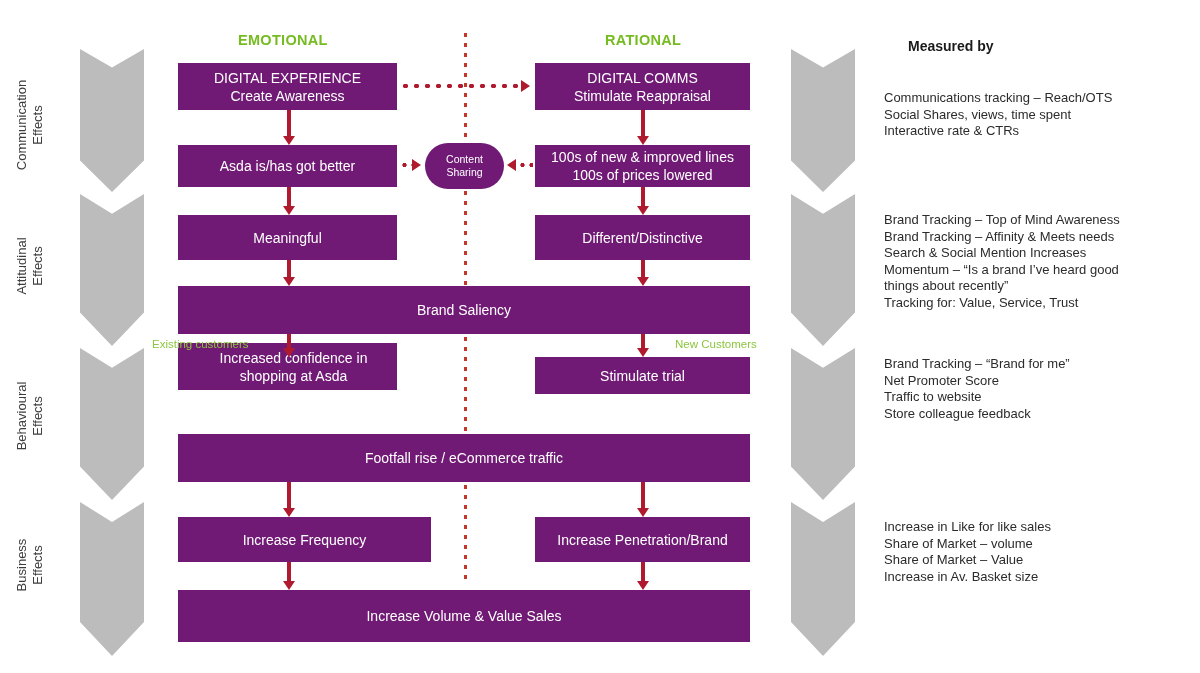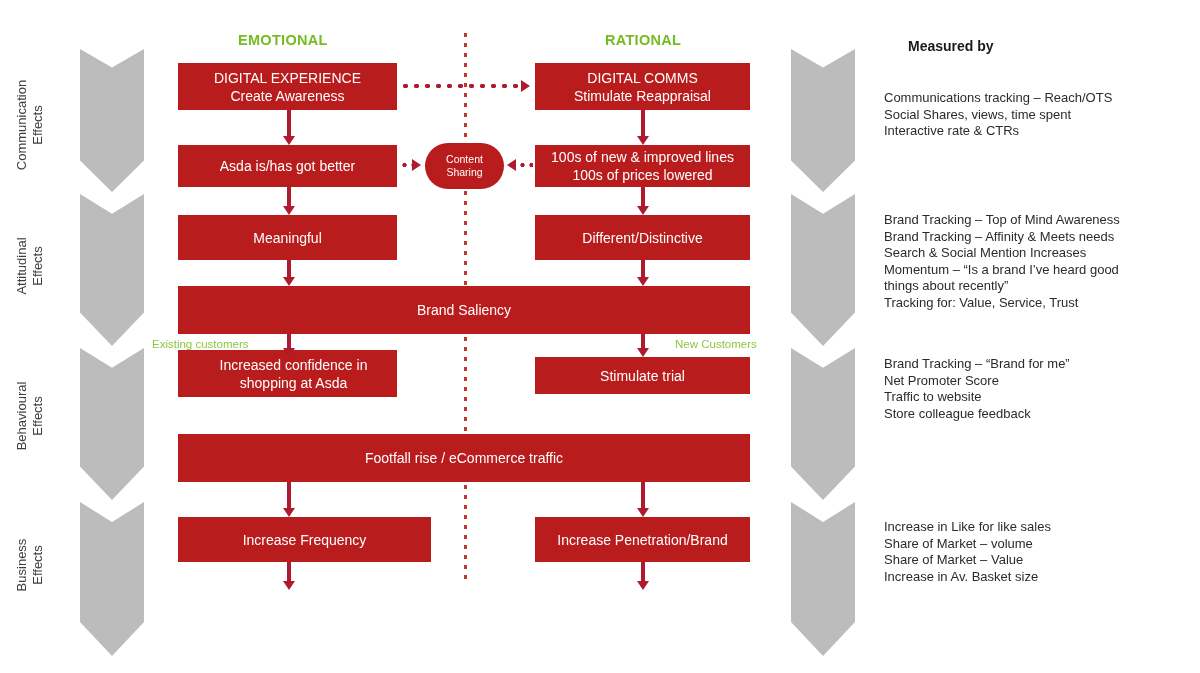--- a/index.html
+++ b/index.html
@@ -38,21 +38,21 @@
   .chev{
     position:absolute;
     background:#bcbcbc;
     -webkit-clip-path:polygon(0 0,50% 13%,100% 0,100% 78%,50% 100%,0 78%);
     clip-path:polygon(0 0,50% 13%,100% 0,100% 78%,50% 100%,0 78%);
   }
 
   
   .gbox{
     position:absolute;
-    background:#b91c1c;
+    background:#701a75;
     color:#ffffff;
     display:flex;
     align-items:center;
     justify-content:center;
     text-align:center;
     font-size:14px;
     line-height:18px;
     white-space:pre-line;
     box-sizing:border-box;
     padding:2px 6px;
@@ -163,21 +163,21 @@
   <div class="vdivider" style="left:464px;top:334px;height:100px;"></div>
   <div class="vdivider" style="left:464px;top:482px;height:101px;"></div>
 
   <div class="gbox" style="left:178px;top:63px;width:219px;height:47px;">DIGITAL EXPERIENCE
 Create Awareness</div>
 
   <div class="gbox" style="left:178px;top:215px;width:219px;height:45px;">Meaningful</div>
 
   <div class="gbox" style="left:178px;top:145px;width:219px;height:42px;">Asda is/has got better</div>
 
-  <div class="gbox" style="left:178px;top:350px;width:219px;height:47px;padding-left:18px;">Increased confidence in
+  <div class="gbox" style="left:178px;top:343px;width:219px;height:47px;padding-left:18px;">Increased confidence in
 shopping at Asda</div>
 
   <div class="gbox" style="left:178px;top:517px;width:253px;height:45px;">Increase Frequency</div>
 
   <div class="gbox" style="left:535px;top:63px;width:215px;height:47px;">DIGITAL COMMS
 Stimulate Reappraisal</div>
 
   <div class="gbox" style="left:535px;top:145px;width:215px;height:42px;">100s of new &amp; improved lines
 100s of prices lowered</div>
 
@@ -187,20 +187,21 @@
 
   <div class="gbox" style="left:535px;top:517px;width:215px;height:45px;">Increase Penetration/Brand</div>
 
   <div class="gbox small" style="left:425px;top:143px;width:79px;height:46px;border-radius:23px;">Content
 Sharing</div>
 
   <div class="gbox" style="left:178px;top:286px;width:572px;height:48px;">Brand Saliency</div>
 
   <div class="gbox" style="left:178px;top:434px;width:572px;height:48px;">Footfall rise / eCommerce traffic</div>
 
+  <div class="gbox" style="left:178px;top:590px;width:572px;height:52px;">Increase Volume &amp; Value Sales</div>
 
   <div class="varrow" style="left:282px;top:110px;width:14px;height:35px;">
     <div class="shaft" style="height:26px;"></div>
       <div class="head"></div>
   </div>
   <div class="varrow" style="left:282px;top:187px;width:14px;height:28px;">
     <div class="shaft" style="height:19px;"></div>
       <div class="head"></div>
   </div>
   <div class="varrow" style="left:282px;top:260px;width:14px;height:26px;">

